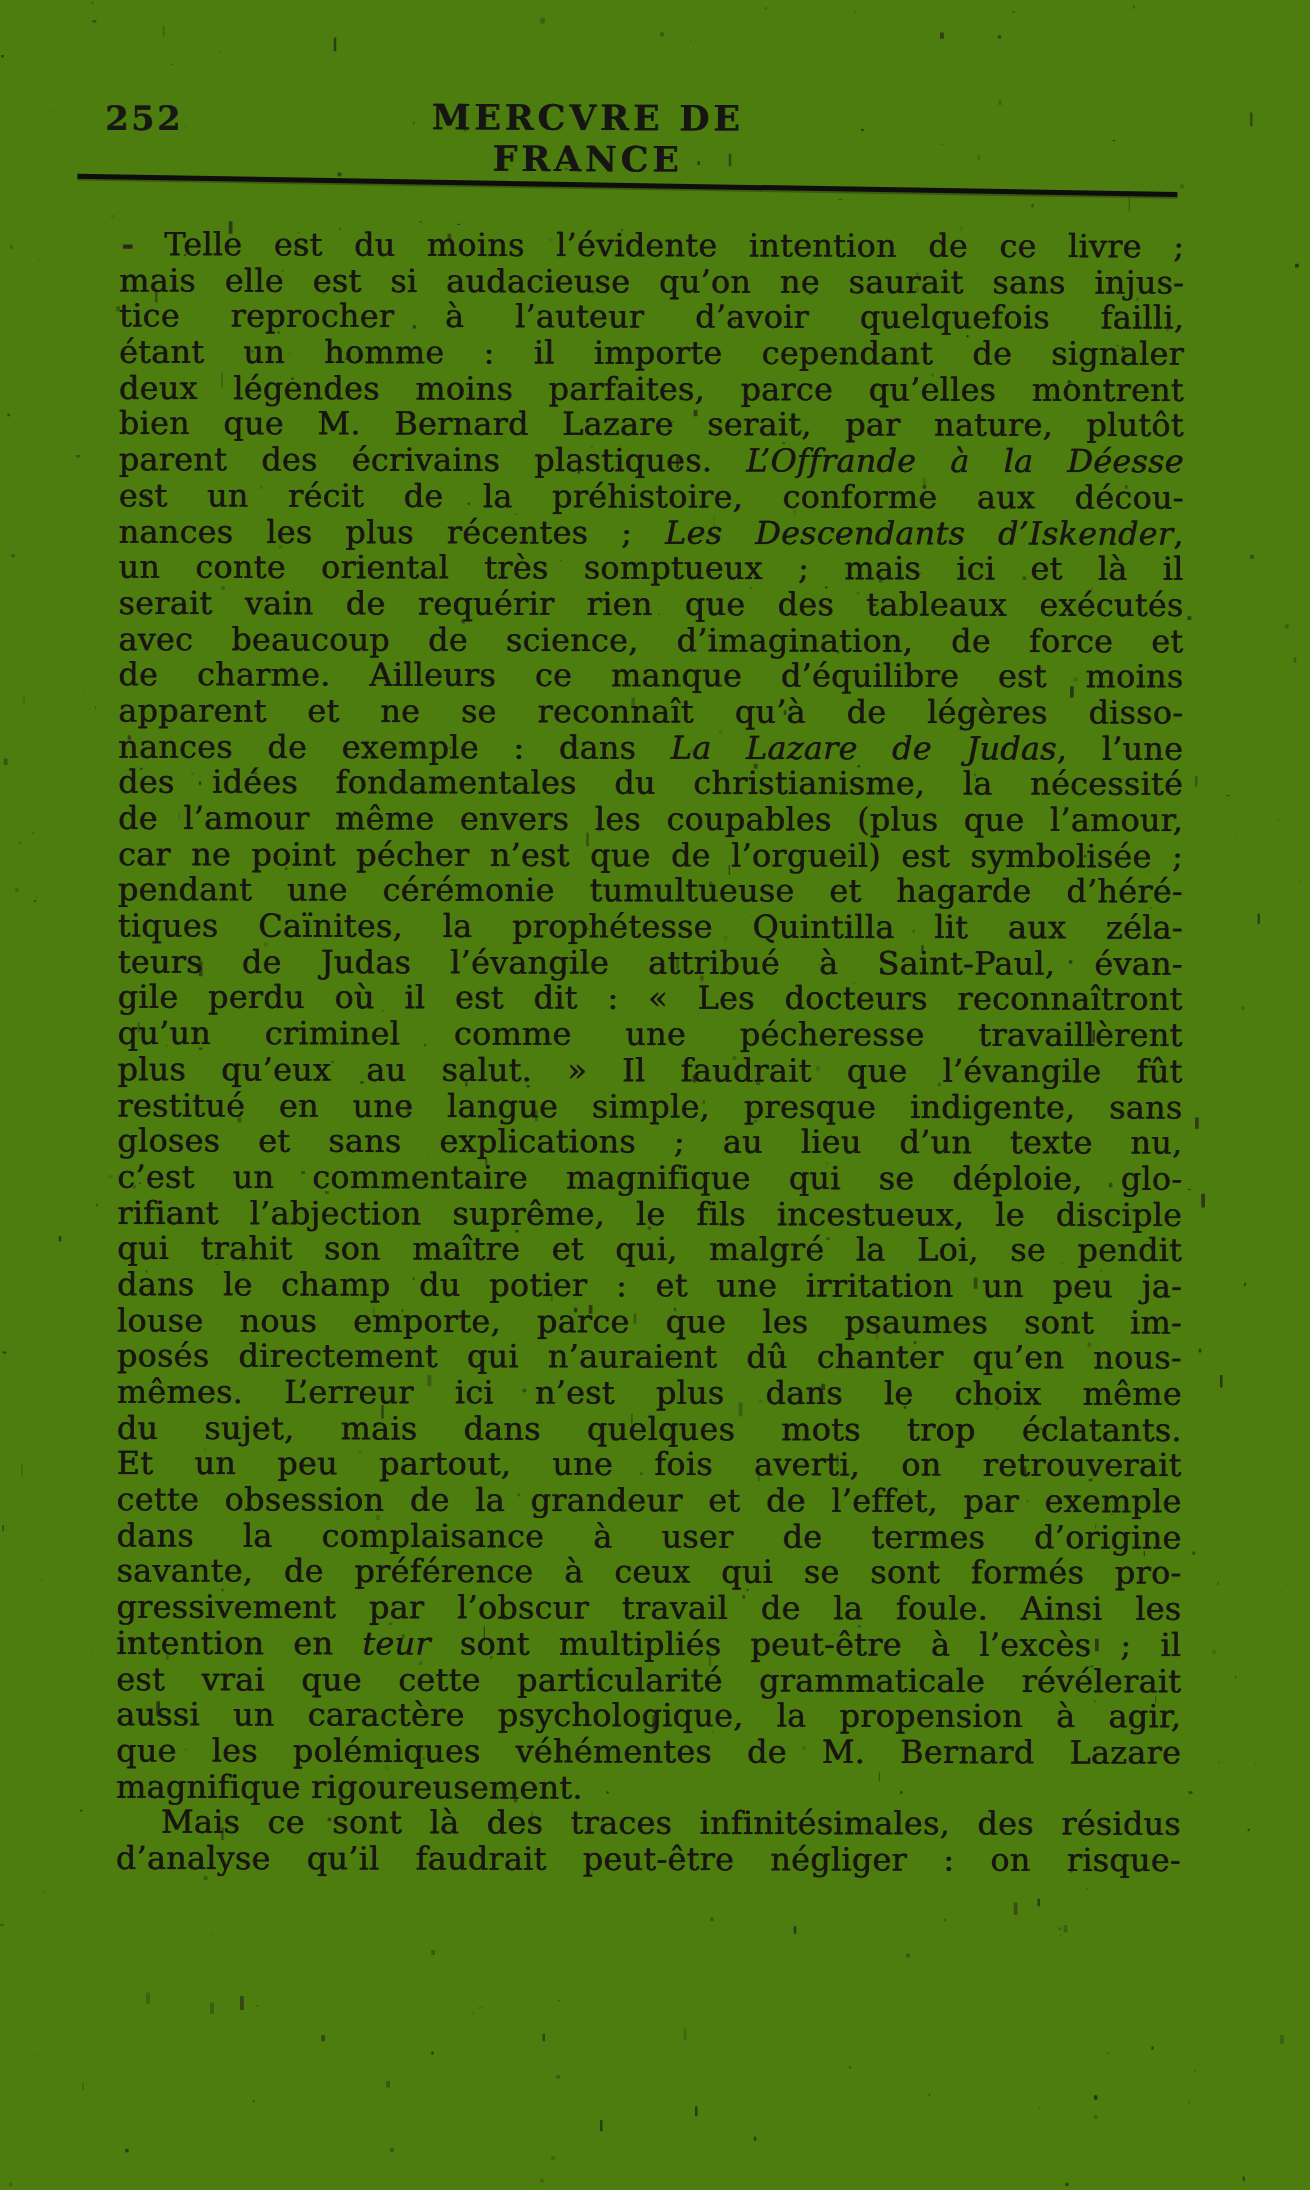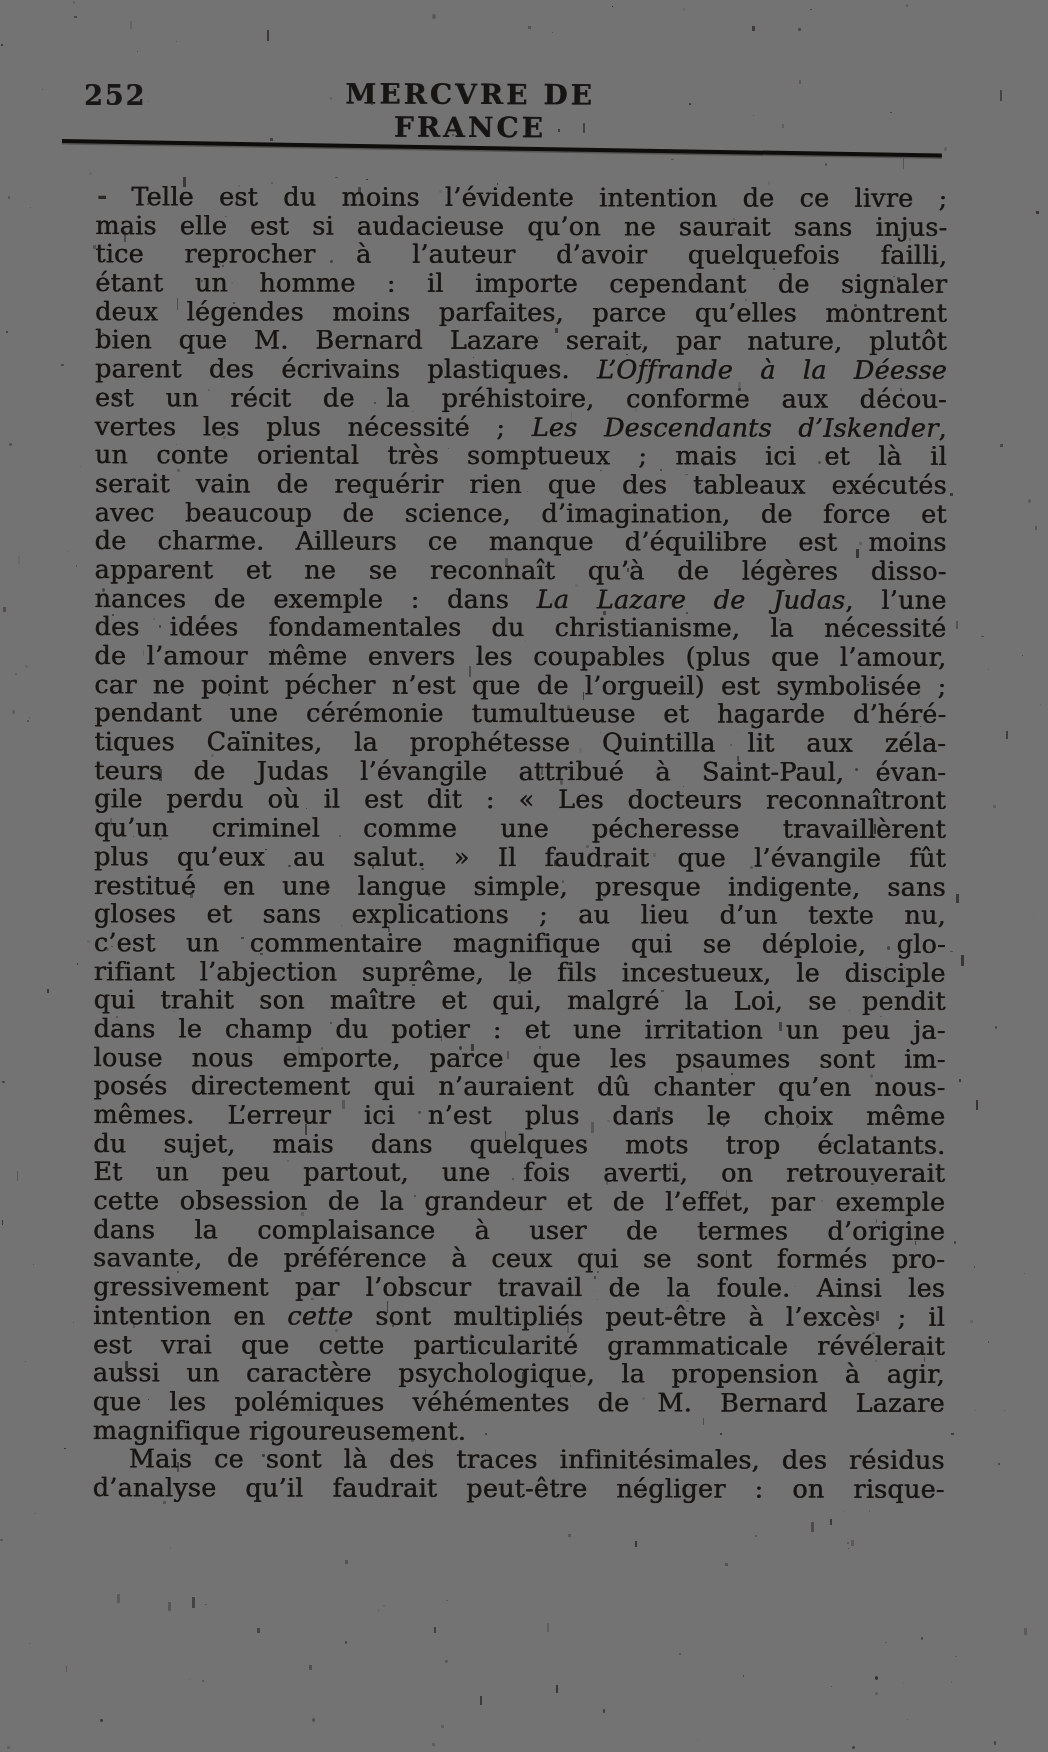--- a/index.html
+++ b/index.html
@@ -5,21 +5,21 @@
   html, body {
     margin: 0;
     padding: 0;
     background: #ffffff;
     font-family: "DejaVu Serif", "Liberation Serif", serif;
   }
   .scan-page {
     position: relative;
     width: 1048px;
     height: 1752px;
-    background: #737373;
+    background: #4d7c0f;
     overflow: hidden;
   }
   .page-number {
     position: absolute;
     left: 84px;
     top: 80px;
     font-size: 27px;
     font-weight: bold;
     letter-spacing: 2px;
     color: #191715;
@@ -103,21 +103,21 @@
   <div class="margin-mark">-</div>
   <div class="text-block">
       <div class="line indent"><span>Telle est du moins l’évidente intention de ce livre ;</span></div>
       <div class="line"><span>mais elle est si audacieuse qu’on ne saurait sans injus-</span></div>
       <div class="line"><span>tice reprocher à l’auteur d’avoir quelquefois failli,</span></div>
       <div class="line"><span>étant un homme : il importe cependant de signaler</span></div>
       <div class="line"><span>deux légendes moins parfaites, parce qu’elles montrent</span></div>
       <div class="line"><span>bien que M. Bernard Lazare serait, par nature, plutôt</span></div>
       <div class="line"><span>parent des écrivains plastiques. </span><span class="seg-italic">L’Offrande à la Déesse</span></div>
       <div class="line"><span>est un récit de la préhistoire, conforme aux décou-</span></div>
-      <div class="line"><span>vertes les plus nécessité ; </span><span class="seg-italic">Les Descendants d’Iskender</span><span>,</span></div>
+      <div class="line"><span>nances les plus récentes ; </span><span class="seg-italic">Les Descendants d’Iskender</span><span>,</span></div>
       <div class="line"><span>un conte oriental très somptueux ; mais ici et là il</span></div>
       <div class="line"><span>serait vain de requérir rien que des tableaux exécutés</span></div>
       <div class="line"><span>avec beaucoup de science, d’imagination, de force et</span></div>
       <div class="line"><span>de charme. Ailleurs ce manque d’équilibre est moins</span></div>
       <div class="line"><span>apparent et ne se reconnaît qu’à de légères disso-</span></div>
       <div class="line"><span>nances de exemple : dans </span><span class="seg-italic">La Lazare de Judas</span><span>, l’une</span></div>
       <div class="line"><span>des idées fondamentales du christianisme, la nécessité</span></div>
       <div class="line"><span>de l’amour même envers les coupables (plus que l’amour,</span></div>
       <div class="line"><span>car ne point pécher n’est que de l’orgueil) est symbolisée ;</span></div>
       <div class="line"><span>pendant une cérémonie tumultueuse et hagarde d’héré-</span></div>
@@ -134,21 +134,21 @@
       <div class="line"><span>dans le champ du potier : et une irritation un peu ja-</span></div>
       <div class="line"><span>louse nous emporte, parce que les psaumes sont im-</span></div>
       <div class="line"><span>posés directement qui n’auraient dû chanter qu’en nous-</span></div>
       <div class="line"><span>mêmes. L’erreur ici n’est plus dans le choix même</span></div>
       <div class="line"><span>du sujet, mais dans quelques mots trop éclatants.</span></div>
       <div class="line"><span>Et un peu partout, une fois averti, on retrouverait</span></div>
       <div class="line"><span>cette obsession de la grandeur et de l’effet, par exemple</span></div>
       <div class="line"><span>dans la complaisance à user de termes d’origine</span></div>
       <div class="line"><span>savante, de préférence à ceux qui se sont formés pro-</span></div>
       <div class="line"><span>gressivement par l’obscur travail de la foule. Ainsi les</span></div>
-      <div class="line"><span>intention en </span><span class="seg-italic">cette</span><span> sont multipliés peut-être à l’excès ; il</span></div>
+      <div class="line"><span>intention en </span><span class="seg-italic">teur</span><span> sont multipliés peut-être à l’excès ; il</span></div>
       <div class="line"><span>est vrai que cette particularité grammaticale révélerait</span></div>
       <div class="line"><span>aussi un caractère psychologique, la propension à agir,</span></div>
       <div class="line"><span>que les polémiques véhémentes de M. Bernard Lazare</span></div>
       <div class="line no-justify"><span>magnifique rigoureusement.</span></div>
       <div class="line indent"><span>Mais ce sont là des traces infinitésimales, des résidus</span></div>
       <div class="line"><span>d’analyse qu’il faudrait peut-être négliger : on risque-</span></div>
     </div>
   <div class="scan-noise-layer">
       <div style="left: 526.8px; top: 491.4px; width: 1.2px; height: 1px; opacity: 0.65; border-radius: 50%;"></div>
       <div style="left: 478px; top: 653.8px; width: 2.7px; height: 11.5px; opacity: 0.28;"></div>

